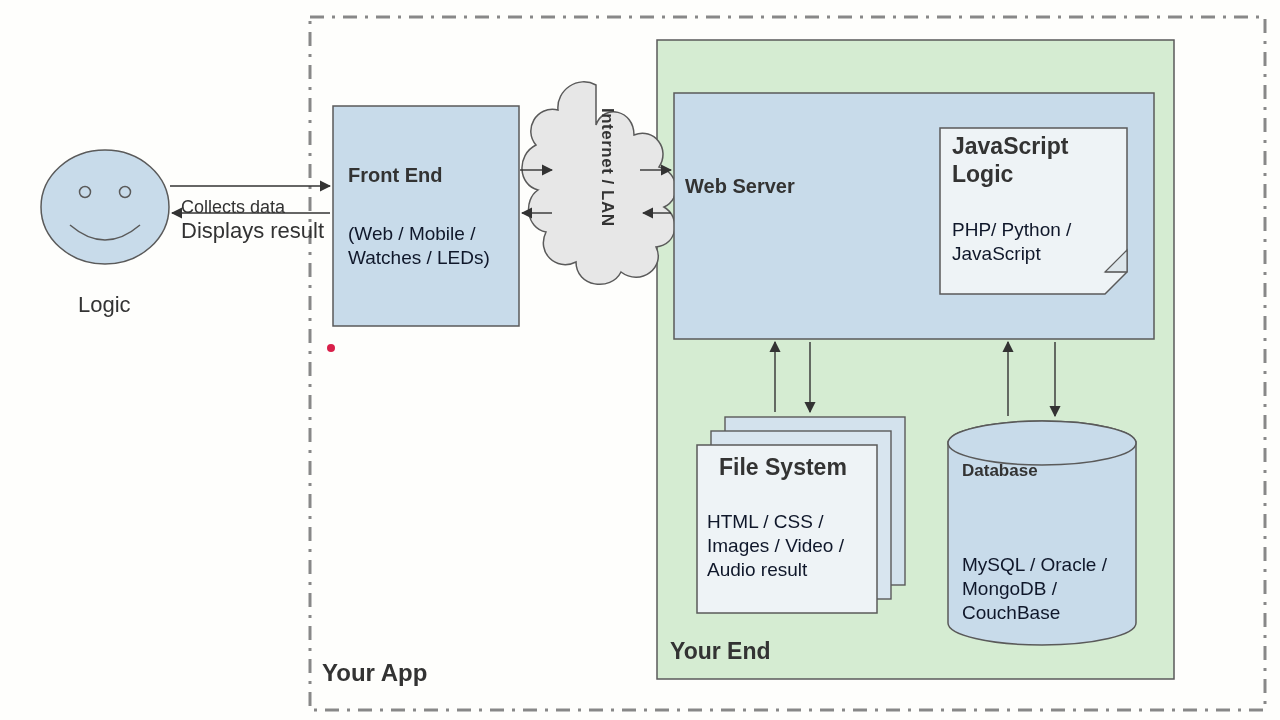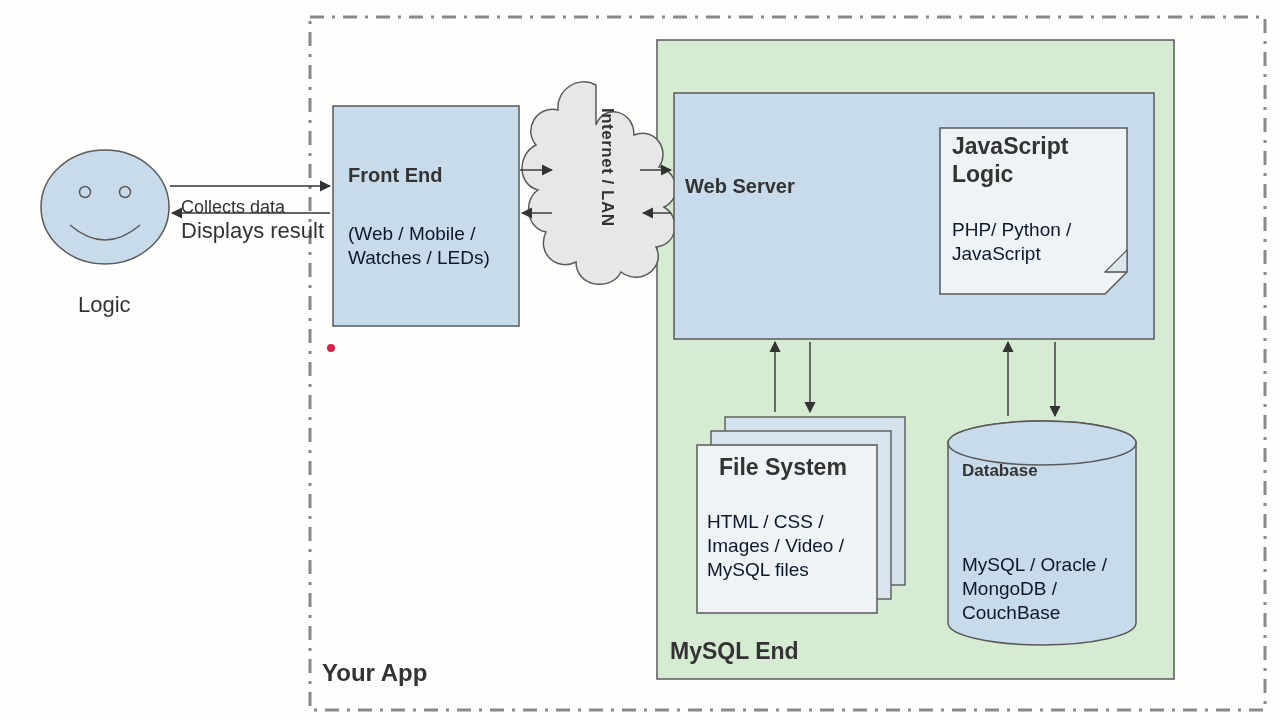--- a/index.html
+++ b/index.html
@@ -108,20 +108,20 @@
 <div class="abs" style="left:597px; top:108px; writing-mode:vertical-rl; font-weight:bold; font-size:17px; letter-spacing:0.5px;">Internet / LAN</div>
 
 <div class="abs title" style="left:685px; top:175px;">Web Server</div>
 
 <div class="abs" style="left:952px; top:133px; width:165px;">
   <div class="title" style="font-size:23px; line-height:1.2;">JavaScript Logic</div>
 </div>
 <div class="abs sub" style="left:952px; top:218px; width:160px; line-height:1.25;">PHP/ Python / JavaScript</div>
 
 <div class="abs title" style="left:707px; top:454px; font-size:23px;margin-left:12px;">File System</div>
-<div class="abs sub" style="left:707px; top:510px; width:155px; line-height:1.25;">HTML / CSS / Images / Video / MySQL files</div>
+<div class="abs sub" style="left:707px; top:510px; width:155px; line-height:1.25;">HTML / CSS / Images / Video / Audio result</div>
 
 <div class="abs title" style="left:962px; top:461px; font-size:17px;">Database</div>
 <div class="abs sub" style="left:962px; top:517px; width:170px; line-height:1.25;margin-top:36px;">MySQL / Oracle / MongoDB / CouchBase</div>
 
-<div class="abs" style="left:670px; top:638px; font-size:23px; font-weight:bold;">MySQL End</div>
+<div class="abs" style="left:670px; top:638px; font-size:23px; font-weight:bold;">Your End</div>
 
 <div class="abs" style="left:322px; top:659px; font-size:24px; font-weight:bold;">Your App</div>
 
 </body></html>

